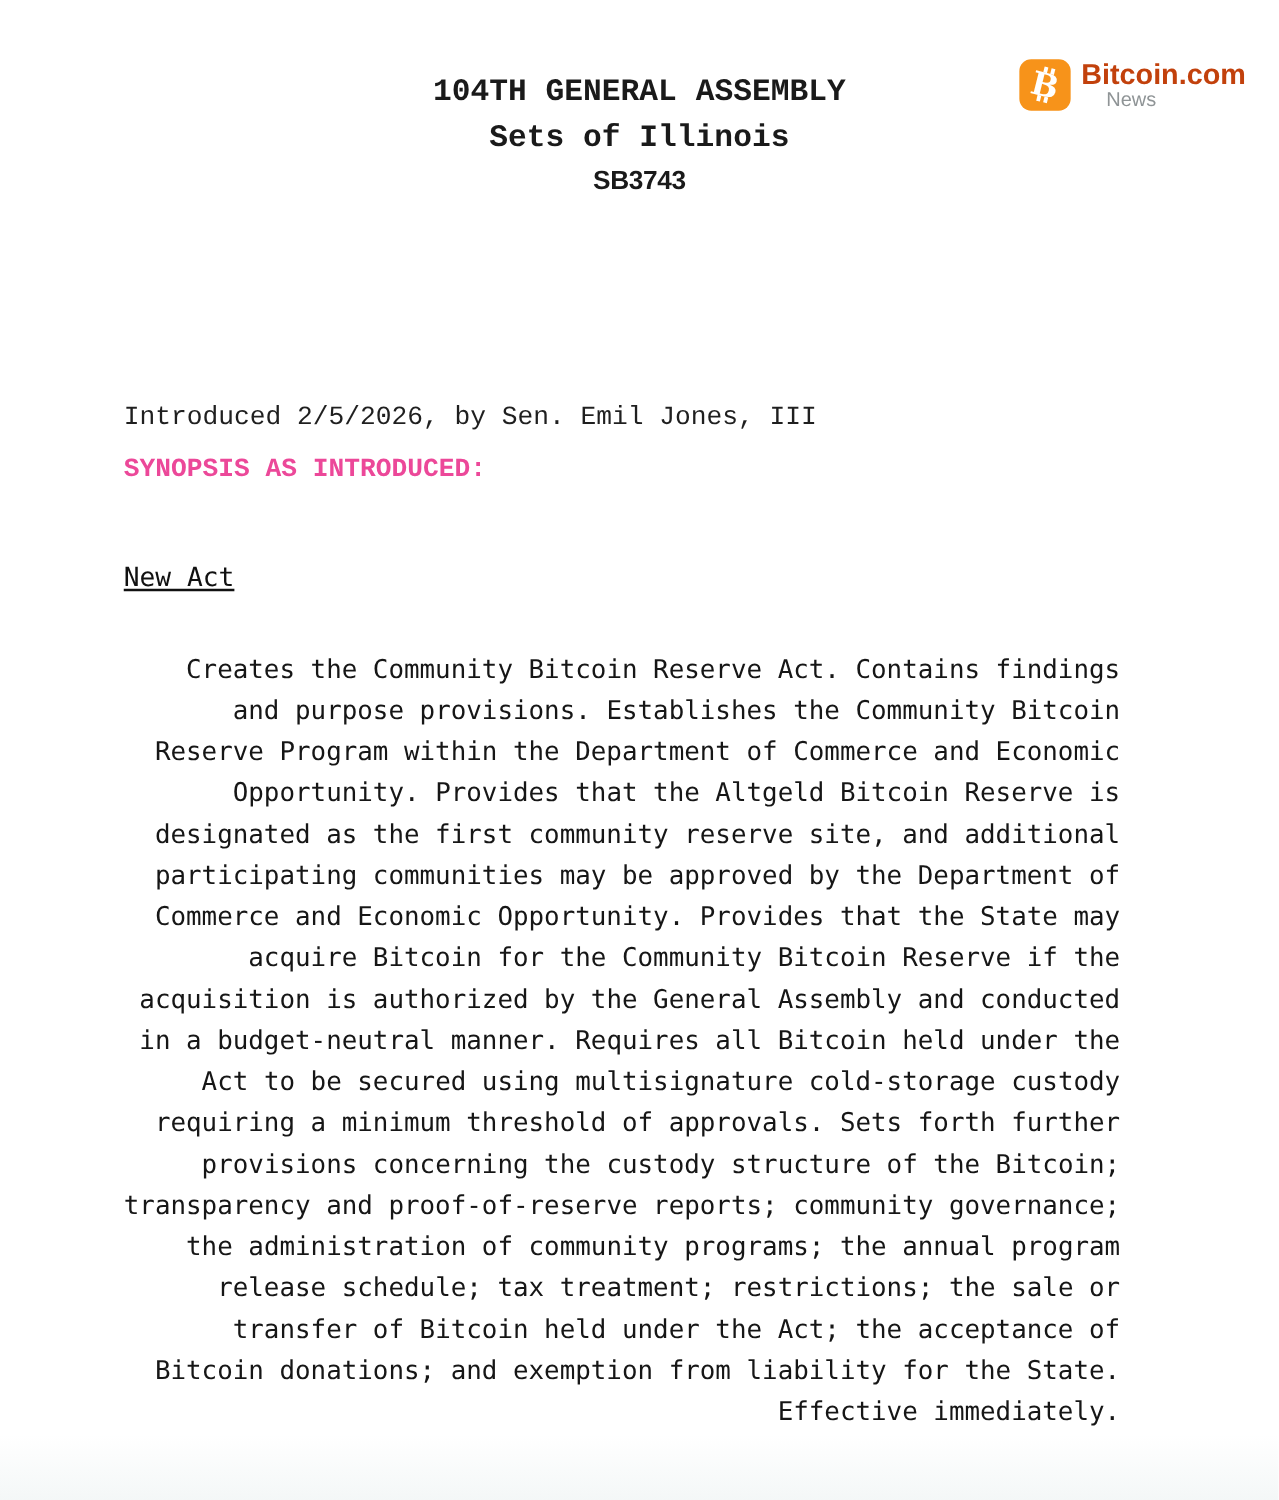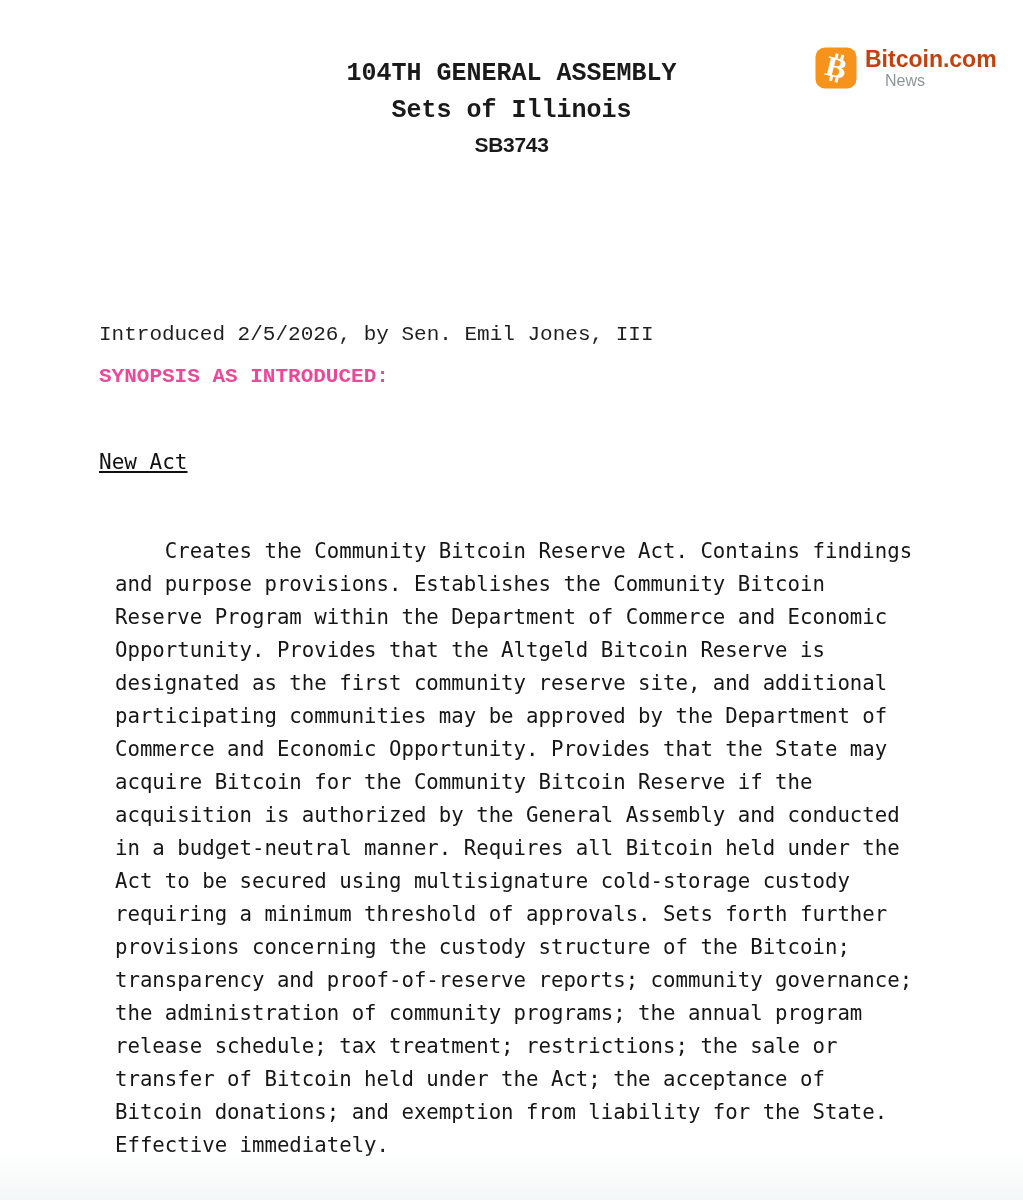--- a/index.html
+++ b/index.html
@@ -97,26 +97,27 @@
     font-family: "DejaVu Sans Mono", monospace;
     font-size: 21px;
     color: #111111;
     white-space: pre;
     text-decoration: underline;
   }
   .synopsis-body {
     position: absolute;
     top: 519px;
     left: 99px;
-    margin: 16px;
+    margin: 0;
     font-family: "DejaVu Sans Mono", monospace;
     font-size: 20.7px;
     line-height: 33px;
     color: #161616;
     white-space: pre;
+    text-align: right;
   }
 
   
   .bottom-fade {
     position: absolute;
     left: 0;
     right: 0;
     bottom: 0;
     height: 52px;
     background: linear-gradient(to bottom, rgba(244,247,247,0) 0%, rgba(242,246,246,0.85) 100%);

